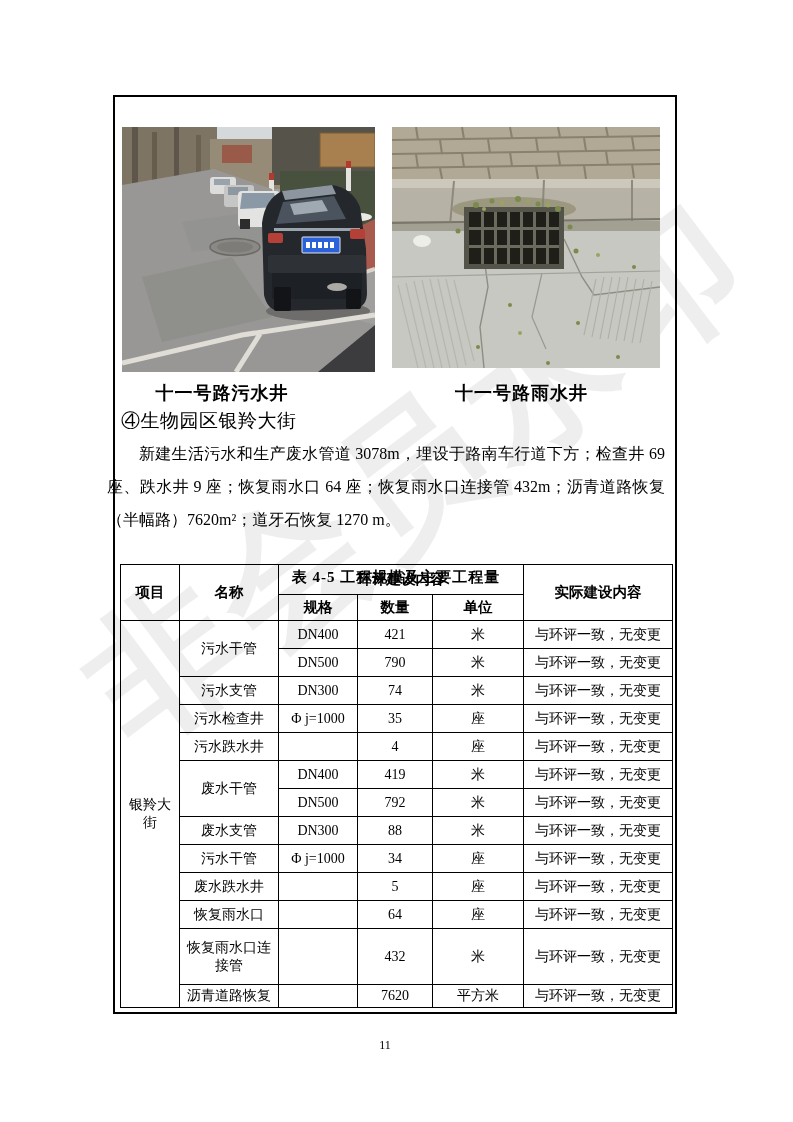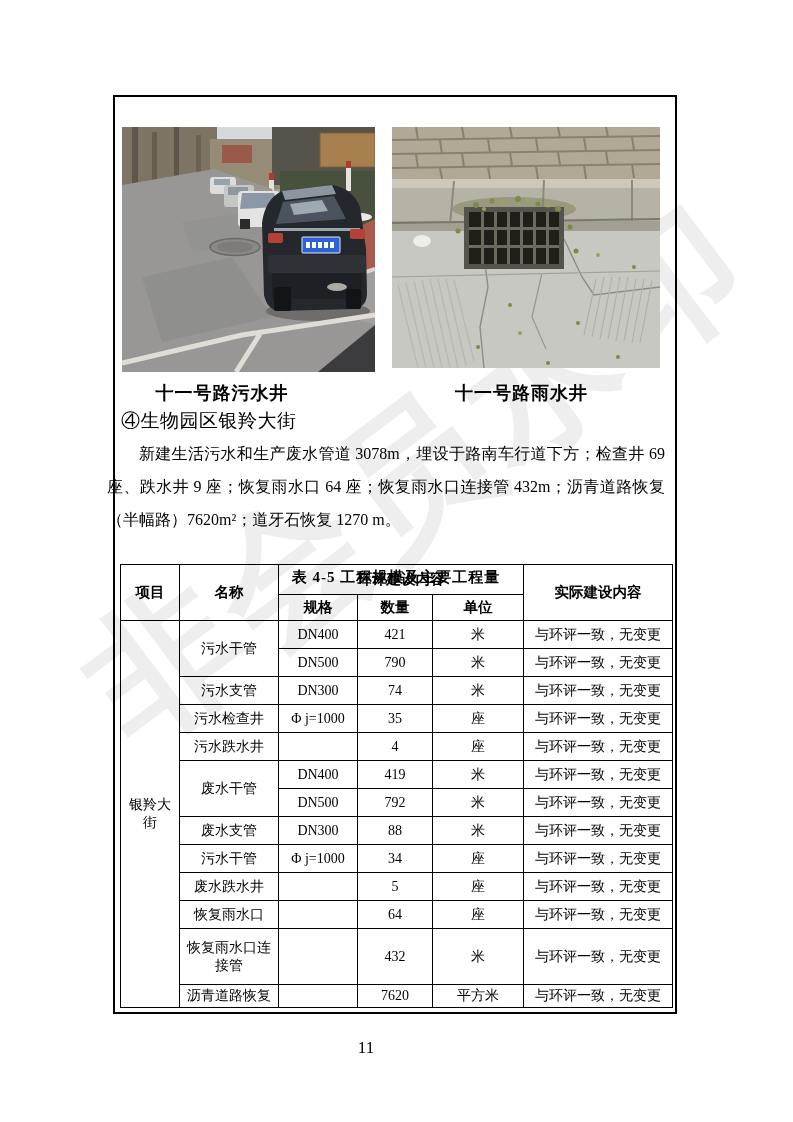--- a/index.html
+++ b/index.html
@@ -53,21 +53,21 @@
   table.tbl thead th{font-weight:bold;font-size:14.5px;}
   tr.hr1{height:30px;} tr.hr2{height:26px;}
   tr.r{height:28px;} tr.r-tall{height:56px;} tr.r-last{height:23px;}
   td.spec,td.qty{font-family:"Liberation Serif","DejaVu Serif",serif;margin-left:17px;}
   td.actual::after{
     content:"↵";position:absolute;right:-16px;top:50%;margin-top:-7px;
     font-size:10px;color:#9a9a9a;font-family:"DejaVu Sans",sans-serif;
   }
   .page-num{
     position:absolute;left:0;top:1038px;width:732px;text-align:center;
-    font-size:17px;z-index:1;
+    font-size:12px;z-index:1;padding-left:19px;
   }
 </style>
 </head>
 <body>
 
 <div class="canvas">
 
   <div class="watermark">非会员水印</div>
 
   <div class="page-border"></div>

